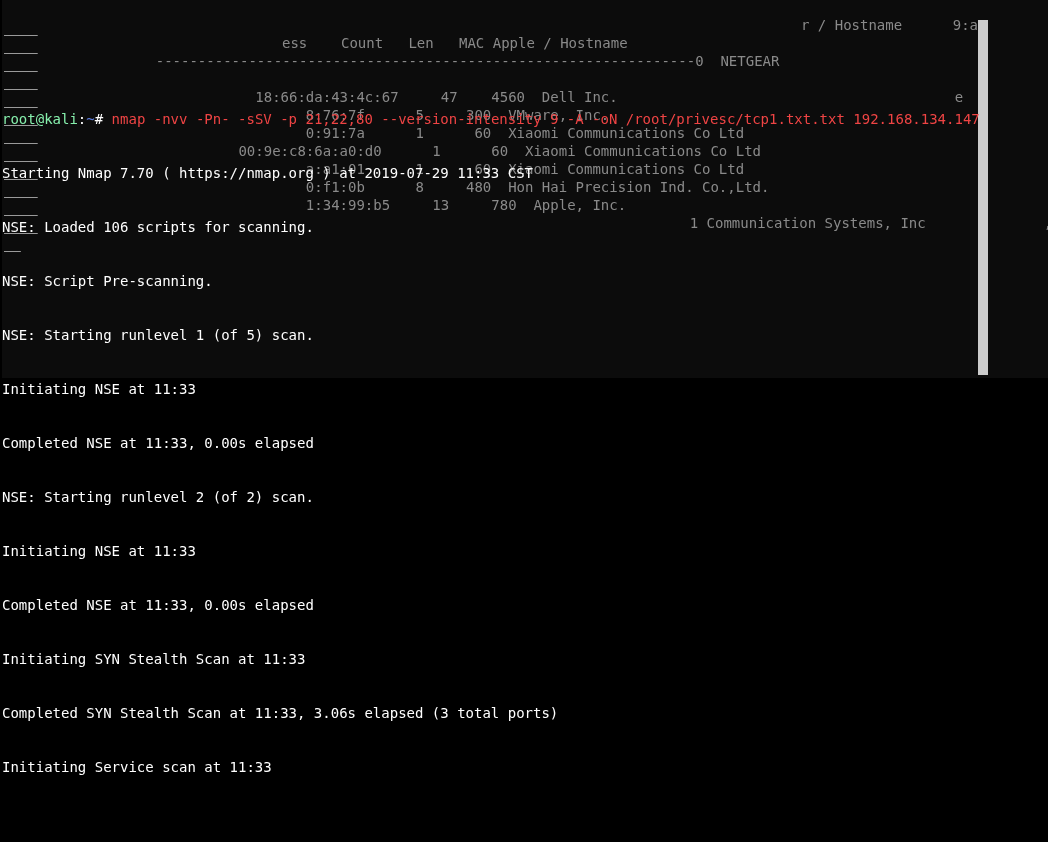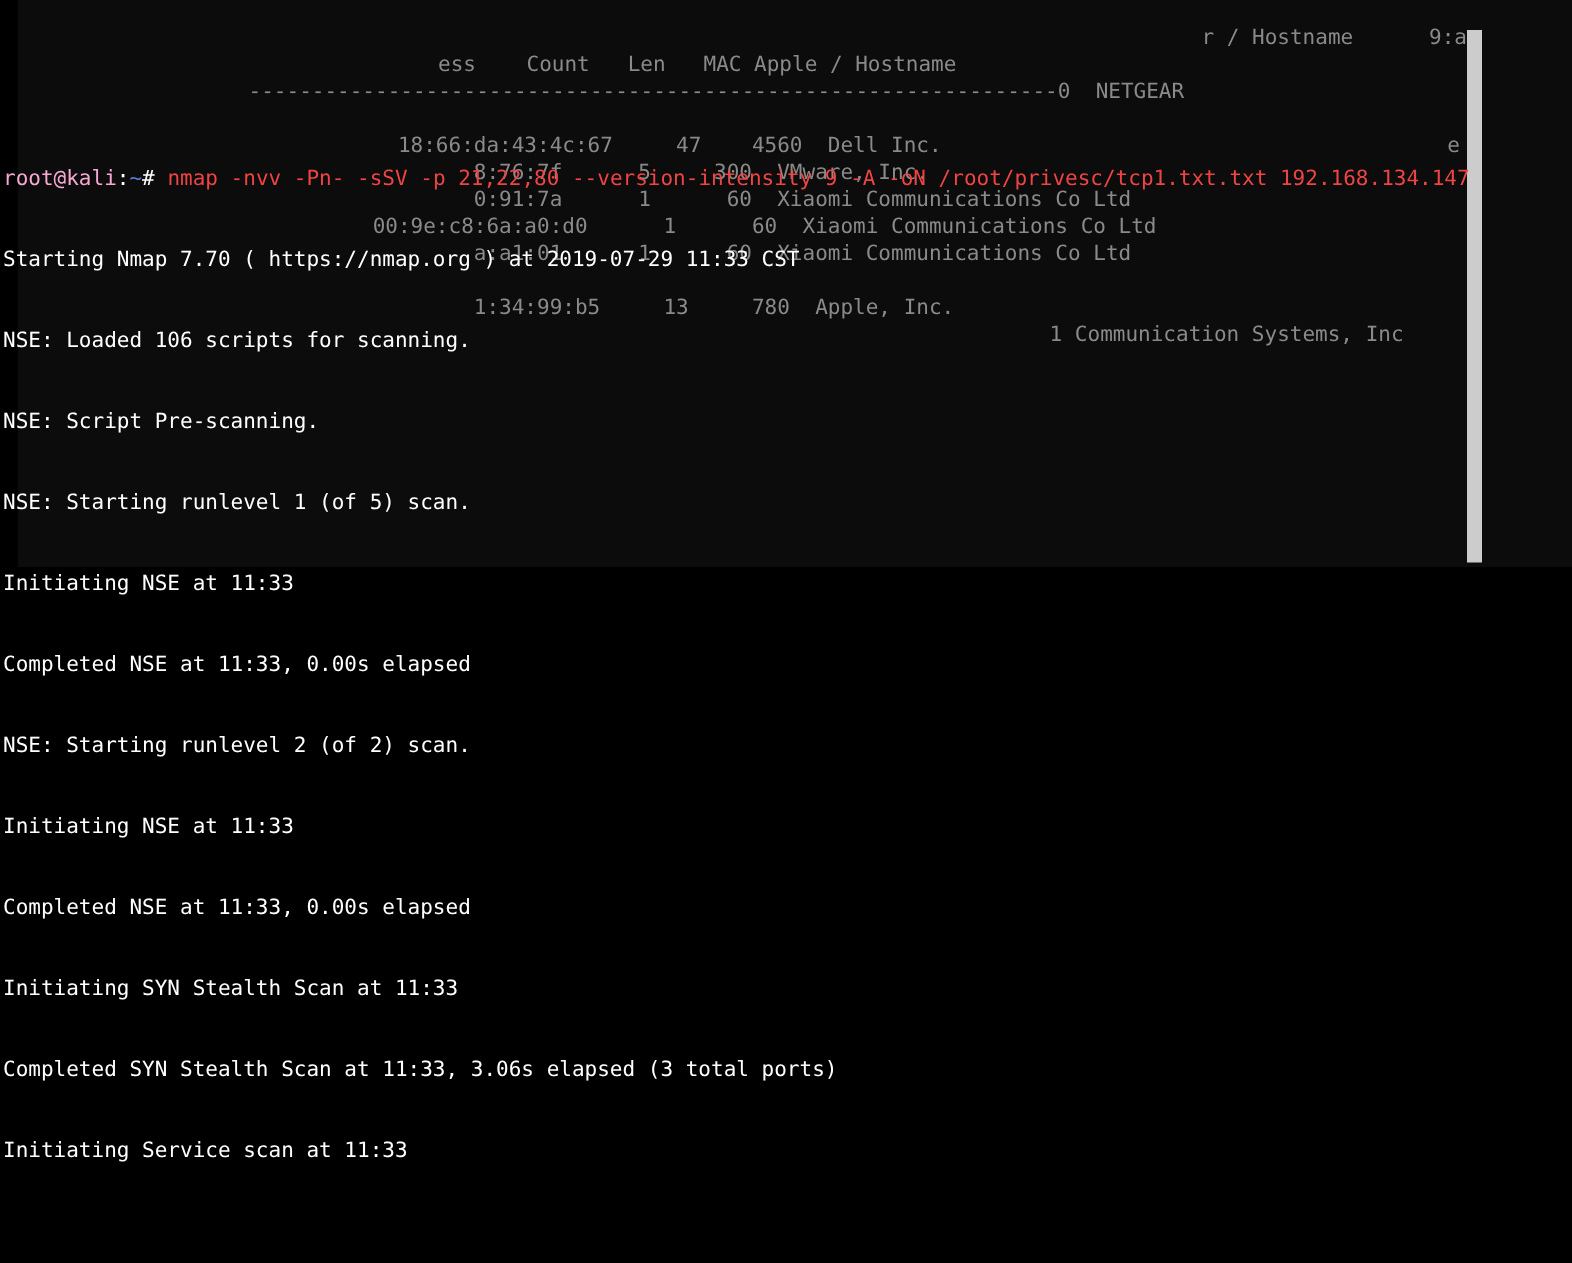--- a/index.html
+++ b/index.html
@@ -15,60 +15,62 @@
       position: relative;
     }
     .terminal {
       position: relative;
       padding: 2px;
       white-space: pre;
     }
     .bg-window {
       position: absolute;
       top: 0;
-      left: 12px;
+      left: 2px;
       right: 0;
       height: 378px;
       background: rgba(20,20,20,0.6);
       color: #9a9a9a;
       padding: 2px;
       line-height: 18px;
+      text-decoration: underline;
     }
     .bg-scrollbar {
       position: absolute;
       right: 60px;
       top: 20px;
       width: 10px;
       height: 355px;
       background: #cccccc;
     }
     .fg {
       position: relative;
       z-index: 2;
     }
-    .prompt-user { color: #f9a8d4; margin-top: 24px; }
+    .prompt-user { color: #86efac; margin-top: 24px; }
     .prompt-sep { color: #ffffff; }
     .prompt-path { color: #5b7ad6; }
     .cmd { color: #ef4444; }
     .line { display: block; }
     .bg-line { color: #8a8a8a; }
   </style>
 </head>
 <body>
 
 <div class="terminal">
   <div class="bg-window">
     <span class="bg-line" style="position:absolute; right:70px; top:16px;">r / Hostname      9:a</span>
     <span class="bg-line" style="position:absolute; left:280px; top:34px;">ess    Count   Len   MAC Apple / Hostname</span>
     <span class="bg-line" style="position:absolute; left:120px; top:52px;">    ----------------------------------------------------------------0  NETGEAR</span>
     <span class="bg-line" style="position:absolute; left:110px; top:88px;">                 18:66:da:43:4c:67     47    4560  Dell Inc.                                        e</span>
     <span class="bg-line" style="position:absolute; left:110px; top:106px;">                       8:76:7f      5     300  VMware, Inc.</span>
     <span class="bg-line" style="position:absolute; left:110px; top:124px;">                       0:91:7a      1      60  Xiaomi Communications Co Ltd</span>
     <span class="bg-line" style="position:absolute; left:110px; top:142px;">               00:9e:c8:6a:a0:d0      1      60  Xiaomi Communications Co Ltd</span>
     <span class="bg-line" style="position:absolute; left:110px; top:160px;">                       a:a1:01      1      60  Xiaomi Communications Co Ltd</span>
+    <span class="bg-line" style="position:absolute; left:110px; top:178px;">                       0:f1:0b      8     480  Hon Hai Precision Ind. Co.,Ltd.</span>
     <span class="bg-line" style="position:absolute; left:110px; top:196px;">                       1:34:99:b5     13     780  Apple, Inc.</span>
     <span class="bg-line" style="position:absolute; left:300px; top:214px;">                                              1 Communication Systems, Inc              ,</span>
     <div class="bg-scrollbar"></div>
   </div>
 
   <div class="fg">
     <span class="line"><span class="prompt-user">root@kali</span><span class="prompt-sep">:</span><span class="prompt-path">~</span><span class="prompt-sep"># </span><span class="cmd">nmap -nvv -Pn- -sSV -p 21,22,80 --version-intensity 9 -A -oN /root/privesc/tcp1.txt.txt 192.168.134.147</span></span>
     <span class="line">Starting Nmap 7.70 ( https://nmap.org ) at 2019-07-29 11:33 CST</span>
     <span class="line">NSE: Loaded 106 scripts for scanning.</span>
     <span class="line">NSE: Script Pre-scanning.</span>

